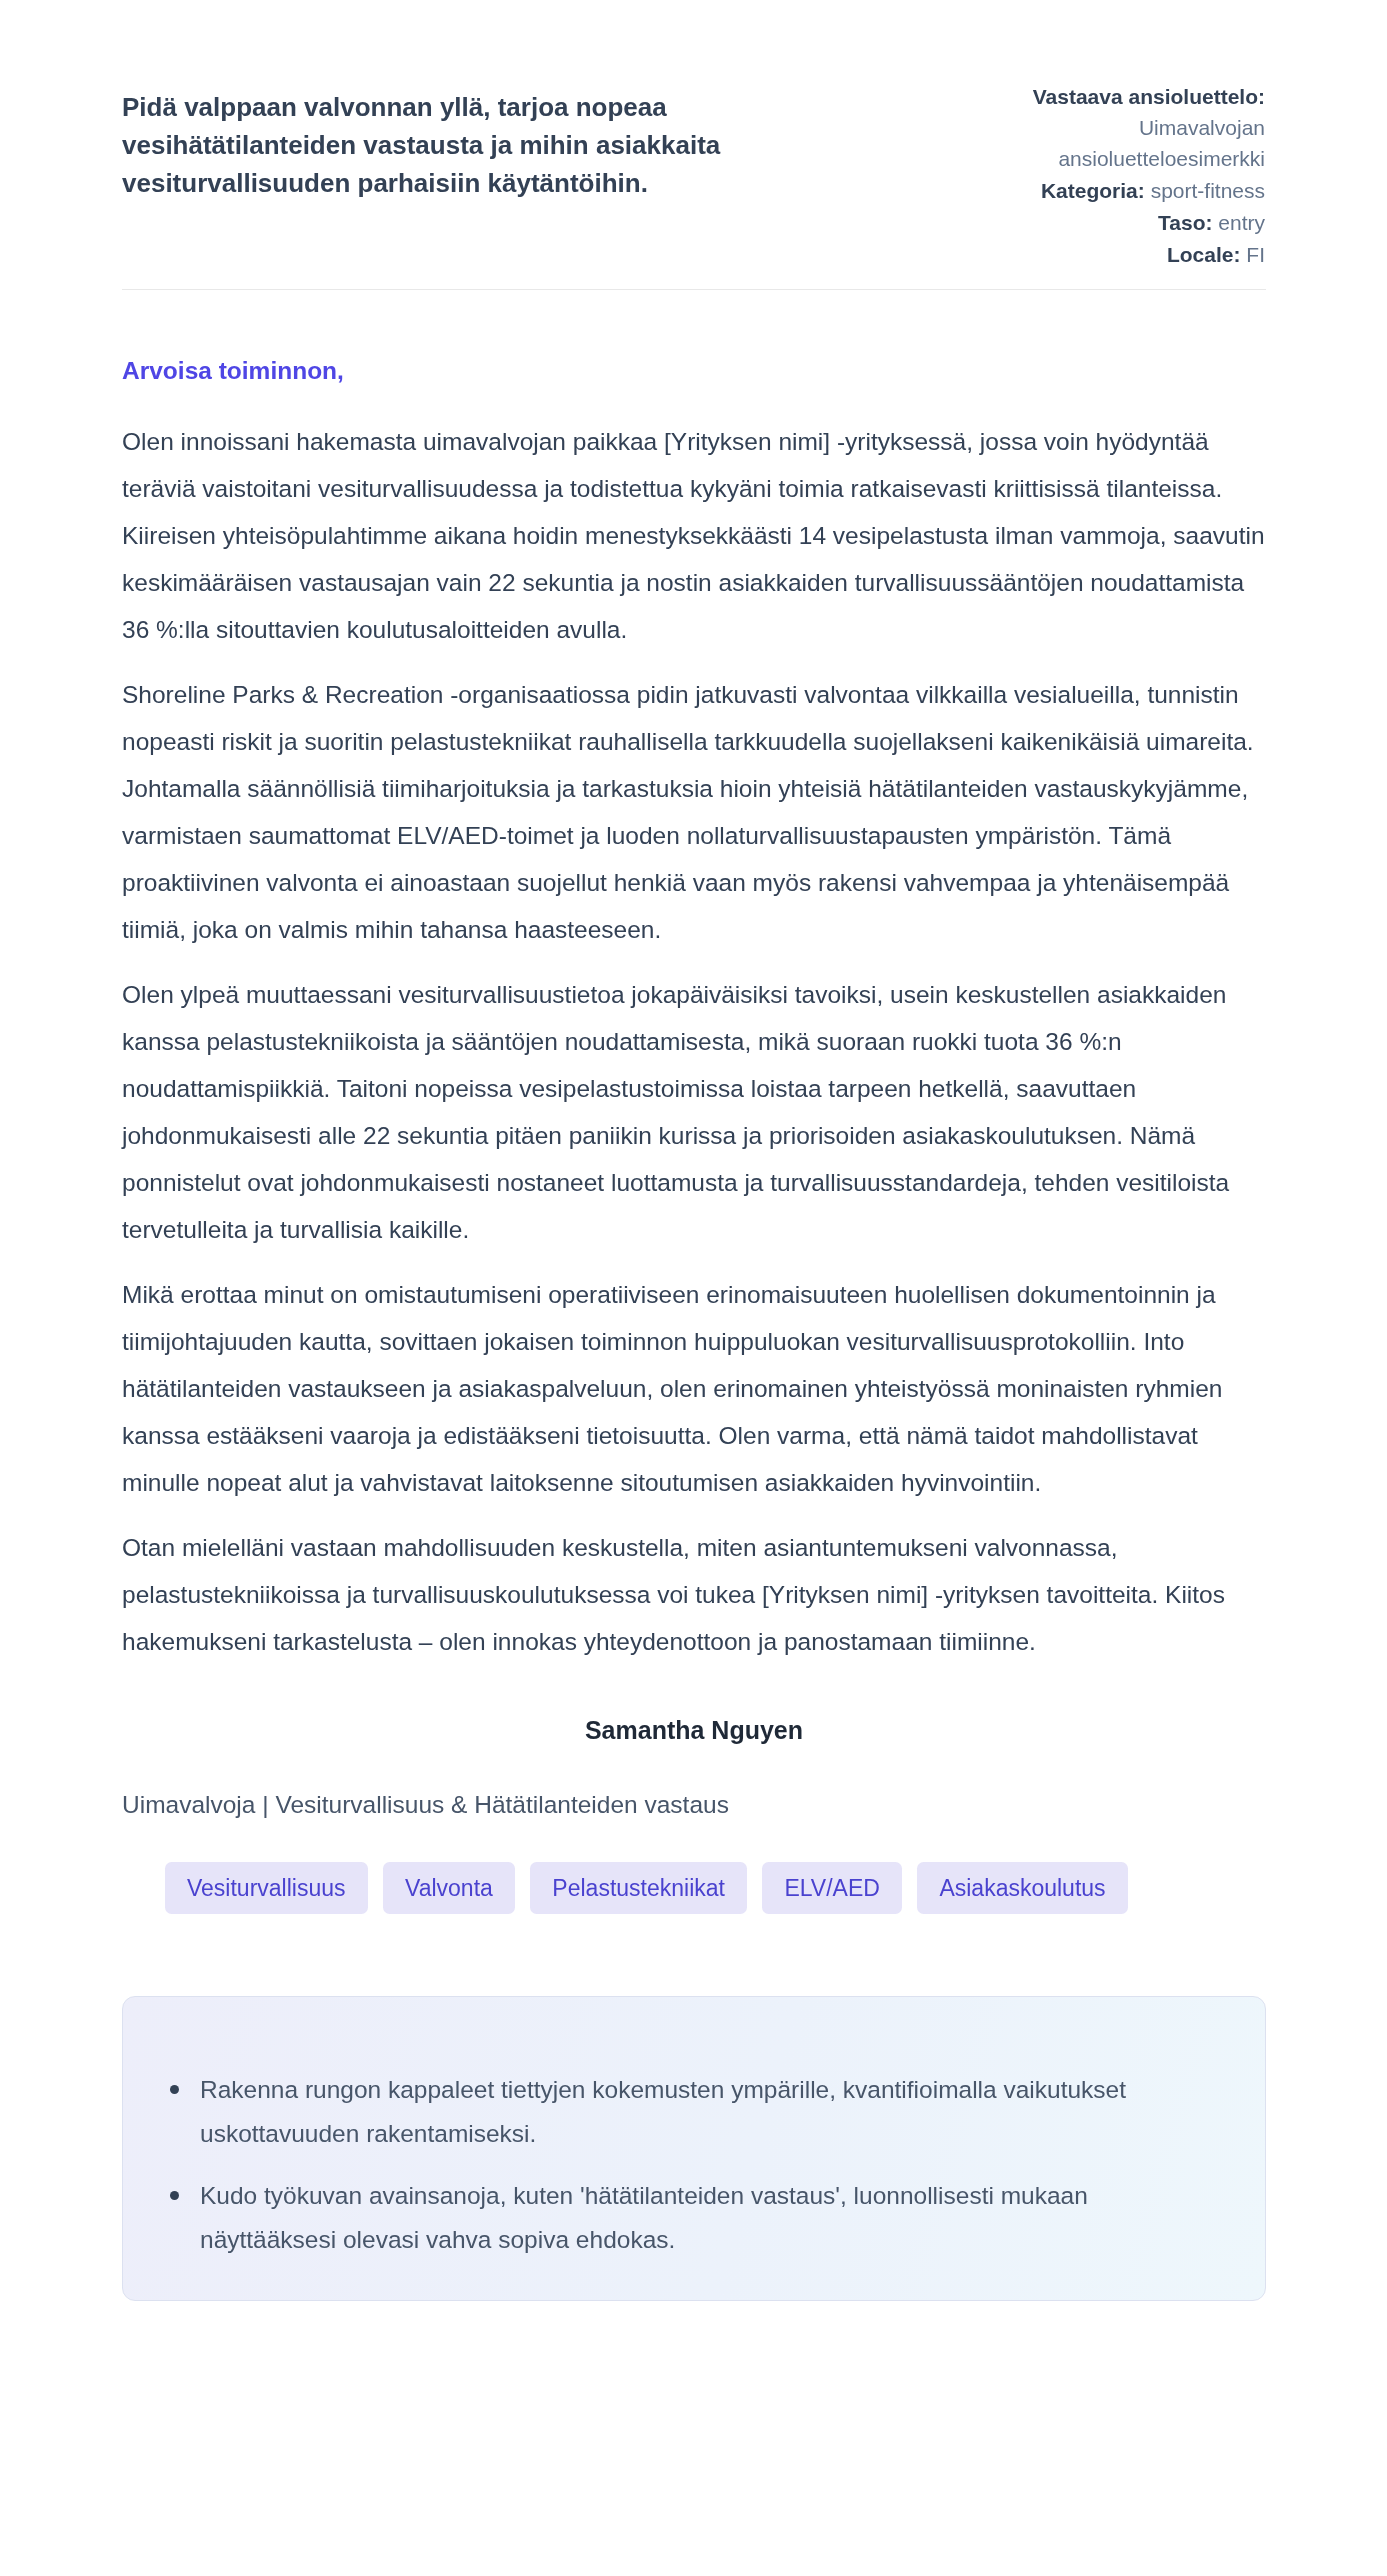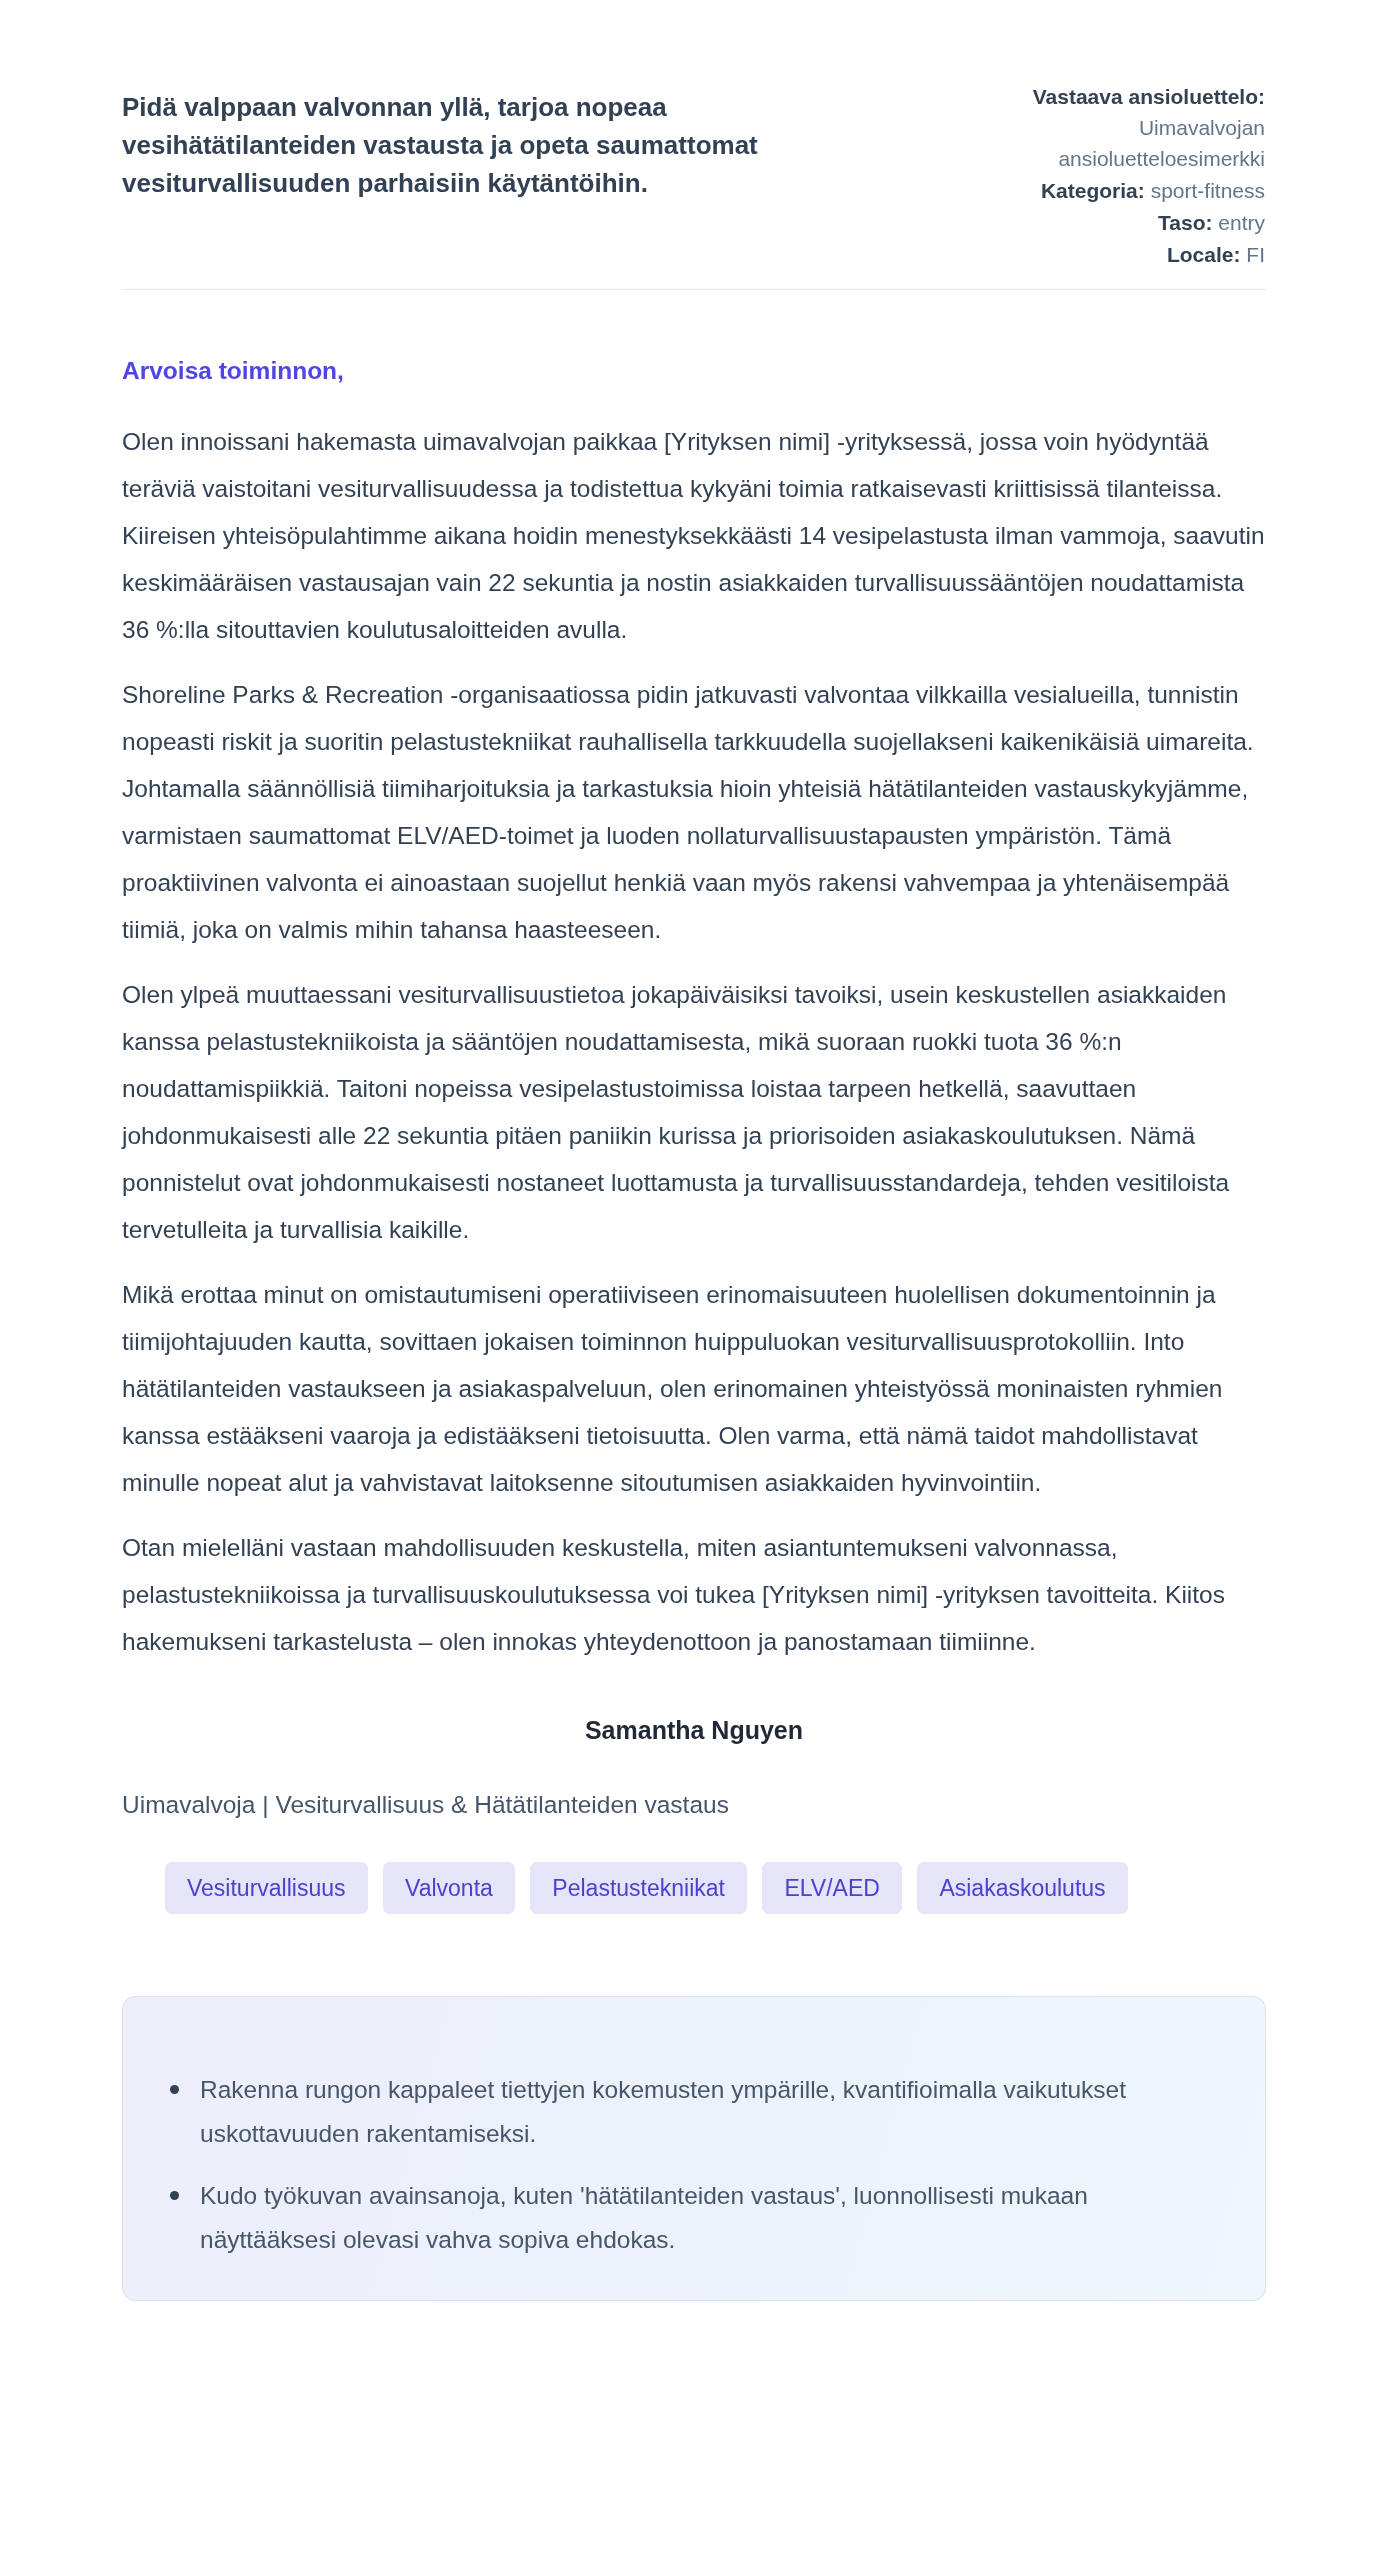--- a/index.html
+++ b/index.html
@@ -100,21 +100,21 @@
     background:#334155;
   }
 </style>
 </head>
 <body>
 
 <div class="page">
 
   <div class="header">
     <div class="header-left">
-      <p class="page-subtitle">Pidä valppaan valvonnan yllä, tarjoa nopeaa vesihätätilanteiden vastausta ja opeta saumattomat vesiturvallisuuden parhaisiin käytäntöihin.</p>
+      <p class="page-subtitle">Pidä valppaan valvonnan yllä, tarjoa nopeaa vesihätätilanteiden vastausta ja mihin asiakkaita vesiturvallisuuden parhaisiin käytäntöihin.</p>
     </div>
     <div class="meta">
 
         <p class="meta-item"><span class="meta-label">Vastaava ansioluettelo:</span> <span class="meta-value">Uimavalvojan ansioluetteloesimerkki</span></p>
 
         <p class="meta-item"><span class="meta-label">Kategoria:</span> <span class="meta-value">sport-fitness</span></p>
 
         <p class="meta-item"><span class="meta-label">Taso:</span> <span class="meta-value">entry</span></p>
 
         <p class="meta-item"><span class="meta-label">Locale:</span> <span class="meta-value">FI</span></p>

